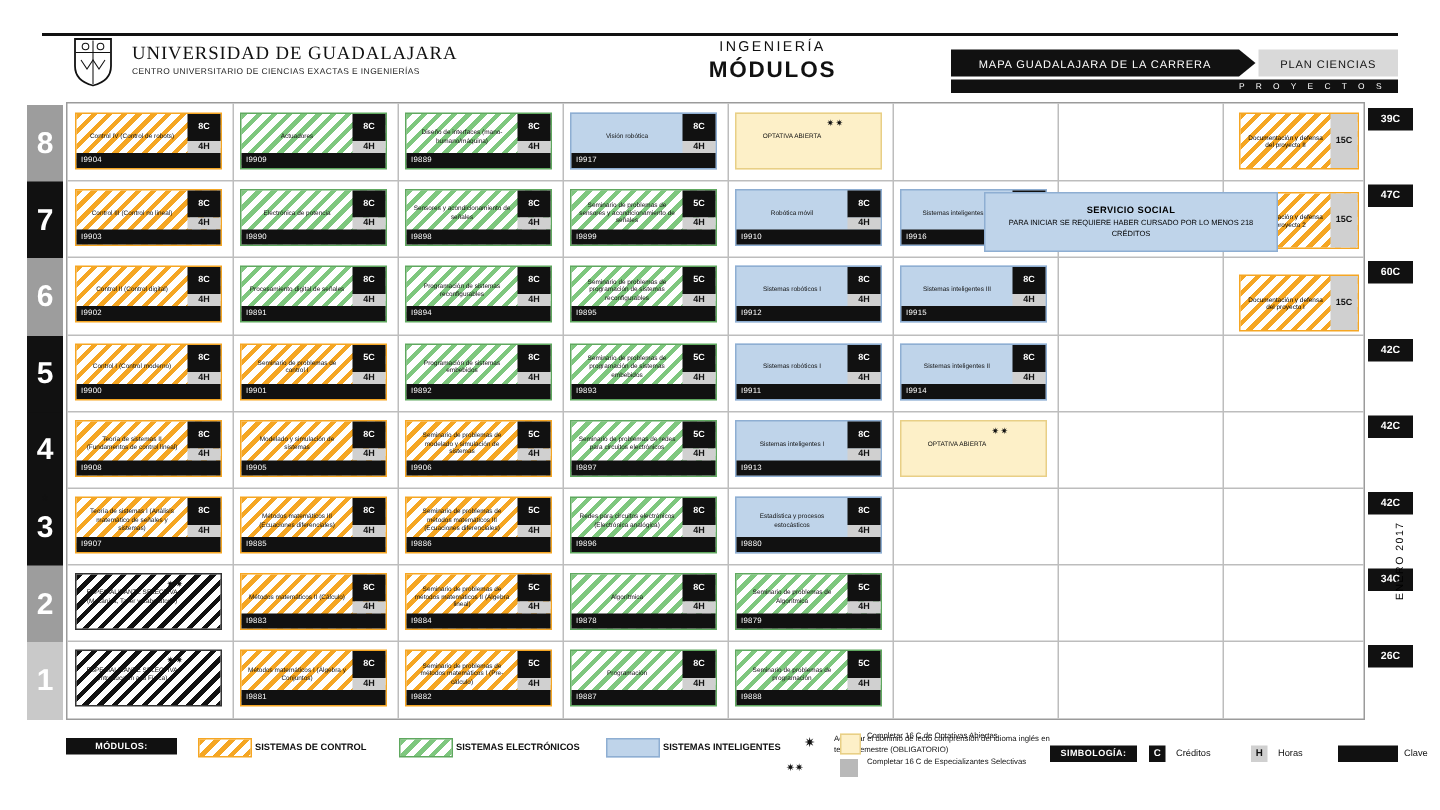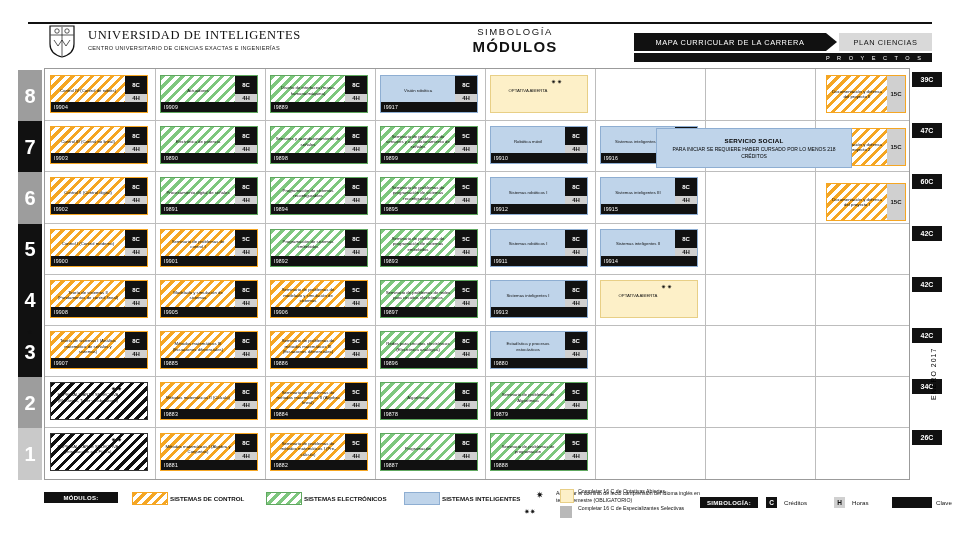--- a/index.html
+++ b/index.html
@@ -95,29 +95,29 @@
       <svg width="28" height="34" viewBox="0 0 28 34">
         <path d="M2 2 H26 V20 Q26 30 14 33 Q2 30 2 20 Z" fill="#fff" stroke="#111" stroke-width="1.2"></path>
         <path d="M14 3 V32" stroke="#111" stroke-width=".7"></path>
         <path d="M2.5 11 H25.5" stroke="#111" stroke-width=".7"></path>
         <path d="M6 16 l4 6 l4 -6 l4 6 l4 -6" fill="none" stroke="#111" stroke-width=".7"></path>
         <circle cx="9" cy="7" r="2.2" fill="none" stroke="#111" stroke-width=".7"></circle>
         <circle cx="19" cy="7" r="2.2" fill="none" stroke="#111" stroke-width=".7"></circle>
       </svg>
     </div>
     <div class="udg">
-      <div class="t1">UNIVERSIDAD DE INTELIGENTES</div>
+      <div class="t1">UNIVERSIDAD DE GUADALAJARA</div>
       <div class="t2">CENTRO UNIVERSITARIO DE CIENCIAS EXACTAS E INGENIERÍAS</div>
     </div>
     <div class="titlec">
-      <div class="ing">SIMBOLOGÍA</div>
+      <div class="ing">INGENIERÍA</div>
       <div class="rob">MÓDULOS</div>
     </div>
     <div class="banner">
-      <div class="bar-black">MAPA CURRICULAR DE LA CARRERA</div>
+      <div class="bar-black">MAPA GUADALAJARA DE LA CARRERA</div>
       <div class="bar-arrow"></div>
       <div class="bar-grey">PLAN CIENCIAS</div>
     </div>
     <div class="proy">P R O Y E C T O S</div>
   </div>
 
   <div class="frame" id="frame">
       <div class="vline" style="left: 110px;"></div>
       <div class="vline" style="left: 220px;"></div>
       <div class="vline" style="left: 330px;"></div>

